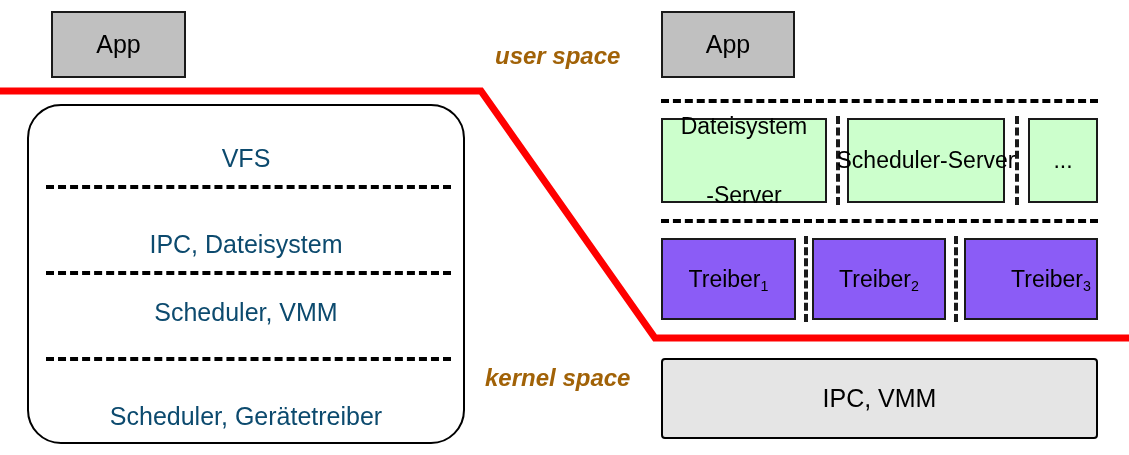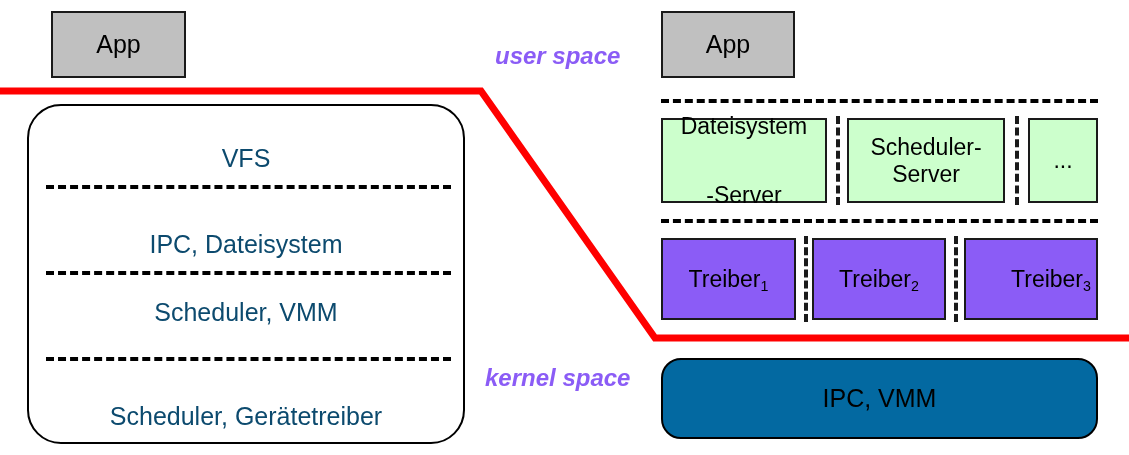--- a/index.html
+++ b/index.html
@@ -74,23 +74,23 @@
     font-size: 23px;
   }
   .driver-box sub {
     font-size: 0.62em;
     vertical-align: baseline;
     position: relative;
     top: 0.30em;
   }
   
   .kernel-box {
-    background: #0369a1;
+    background: #e5e5e5;
     border: 2px solid #000000;
-    border-radius: 20px;
+    border-radius: 4px;
     font-size: 25px;
   }
   
   .h-dash {
     position: absolute;
     height: 0;
     border-top: 4px dashed #000000;
   }
   
   .v-dash {
@@ -103,21 +103,21 @@
     position: absolute;
     left: 0;
     top: 0;
     width: 1129px;
     height: 455px;
     pointer-events: none;
   }
   
   .space-label {
     position: absolute;
-    color: #8b5cf6;
+    color: #a16207;
     font-style: italic;
     font-weight: bold;
     font-size: 24px;
     white-space: nowrap;
   }
 </style>
 </head>
 <body>
 
 <div id="canvas">
@@ -158,21 +158,21 @@
 
   <div class="h-dash" style="left:661px; top:99px; width:437px;"></div>
 
   <div class="box server-box" style="left:661px; top:118px; width:166px; height:85px; flex-direction:column;gap:43px;">
     <span>Dateisystem</span>
     <span>-Server</span>
   </div>
 
   <div class="v-dash" style="left:836px; top:116px; height:89px;"></div>
 
-  <div class="box server-box" style="left:847px; top:118px; width:158px; height:85px; flex-direction:column;">
+  <div class="box server-box" style="left:847px; top:118px; width:158px; height:85px; ">
     <span>Scheduler-</span>
     <span>Server</span>
   </div>
 
   <div class="v-dash" style="left:1015px; top:116px; height:89px;"></div>
 
   <div class="box server-box ellipsis" style="left:1028px; top:118px; width:70px; height:85px;">
     <span>...</span>
   </div>
 

